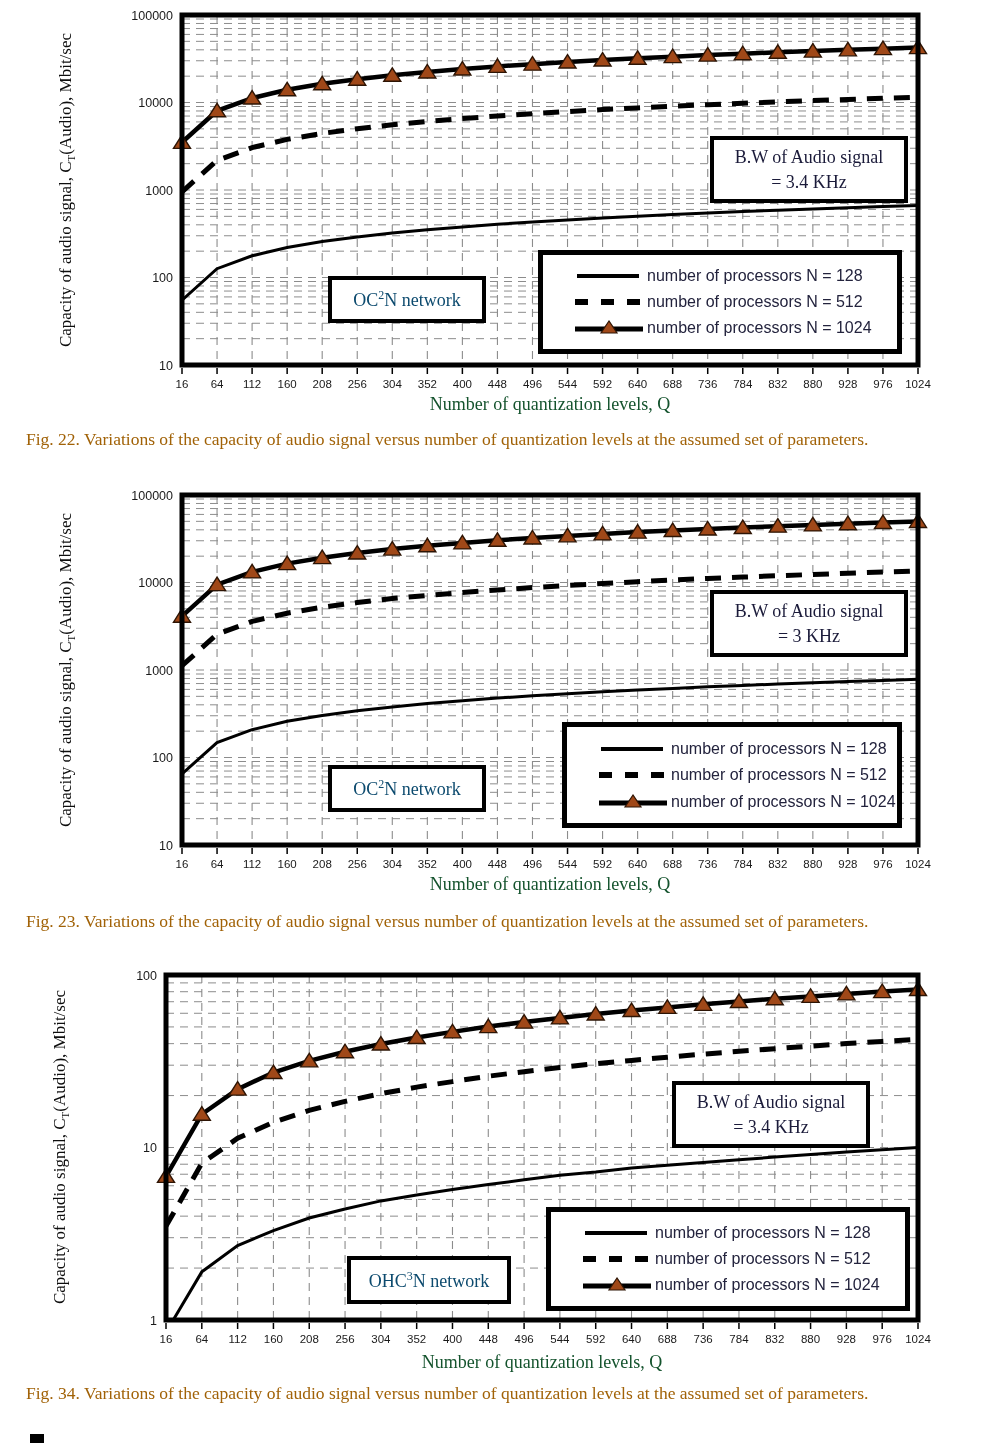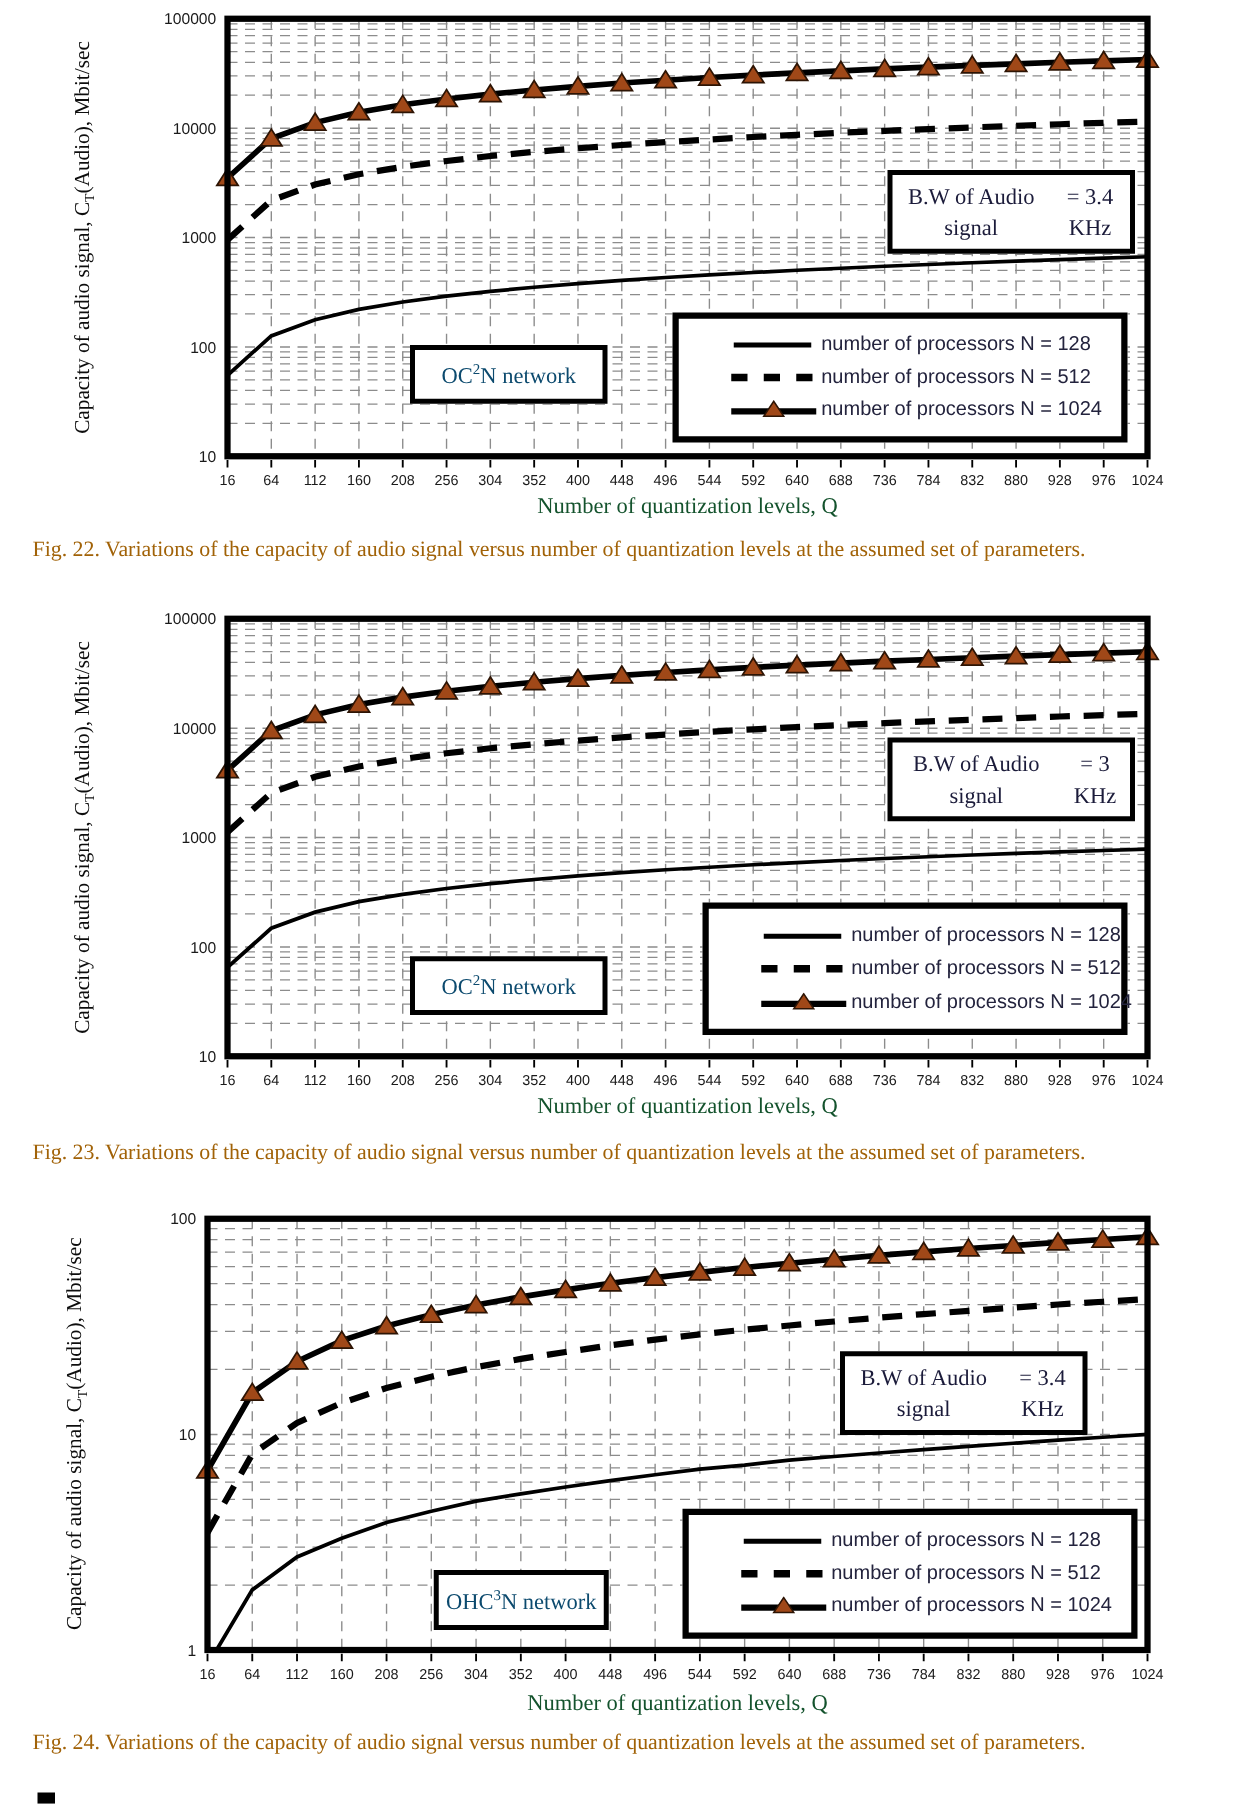--- a/index.html
+++ b/index.html
@@ -1,25 +1,25 @@
 <!DOCTYPE html>
 <html><head>
 <meta charset="utf-8">
 <style>
   html,body{margin:0;padding:0;background:#ffffff;}
   body{width:1003px;height:1443px;position:relative;font-family:"Liberation Serif",serif;color:#111;}
   .figure{position:absolute;left:0;width:1003px;}
   svg.chart-canvas{position:absolute;left:0;top:0;}
   .overlay-box{position:absolute;background:#fff;border:4px solid #000;box-sizing:border-box;
-    display:flex;flex-direction:row;align-items:center;justify-content:center;}
+    display:flex;flex-direction:column;align-items:center;justify-content:center;}
   .bw-box{font-family:"Liberation Serif",serif;font-size:18px;color:#1b1b3a;line-height:1.35;text-align:center;}
   .net-box{font-family:Liberation Serif, serif;font-size:18px;color:#0c4a6e;align-items:center;}
   .net-box sup{font-size:12px;}
   .legend-box{position:absolute;background:#fff;border:5px solid #000;box-sizing:border-box;
-    display:flex;flex-direction:column;justify-content:space-evenly;padding:4px 0 4px 40px;}
+    display:flex;flex-direction:column;justify-content:space-evenly;padding:4px 0 4px 30px;}
   .legend-row{display:flex;align-items:center;gap:2px;}
   .legend-row .sample{flex:0 0 72px;height:16px;}
   .legend-row .lbl{font-family:"Liberation Sans",sans-serif;font-size:16px;color:#23233d;white-space:nowrap;}
   .x-title{position:absolute;text-align:center;font-size:18px;color:#14532d;font-family:"Liberation Serif",serif;}
   .y-title{position:absolute;transform:rotate(-90deg);transform-origin:0 0;text-align:center;
     font-size:17px;color:#0d0d0d;font-family:"Liberation Serif",serif;white-space:nowrap;}
   .y-title sub{font-size:11px;}
   .caption{position:absolute;left:26px;width:952px;font-size:17.5px;line-height:1.5;color:#a16207;
     font-family:"Liberation Serif",serif;}
   .edge-artifact{position:absolute;background:#000;}
@@ -521,21 +521,21 @@
         <text x="157" y="19.5" text-anchor="end" font-family="Liberation Sans, sans-serif" font-size="12.5" fill="#1a1a1a">100</text>
       </g>
     </svg>
   <div class="y-title" style="left:50px;top:361px;width:348px;">
     <span>Capacity of audio signal, C</span><sub>T</sub><span>(Audio), Mbit/sec</span>
   </div>
   <div class="overlay-box bw-box" style="left:672px;top:121px;width:198px;height:67px;">
     <span>B.W of Audio signal</span>
     <span>= 3.4 KHz</span>
   </div>
-  <div class="overlay-box net-box" style="left:347px;top:296px;width:140px;height:48px;">
+  <div class="overlay-box net-box" style="left:347px;top:296px;width:164px;height:48px;">
     <span><span>OHC</span><sup>3</sup><span>N network</span></span>
   </div>
   <div class="legend-box" style="left:546px;top:247px;width:364px;height:104px;">
     <div class="legend-row">
       <svg class="sample" width="72" height="16">
           <line x1="4" y1="8" x2="66" y2="8" stroke="#000" stroke-width="4"></line>
         </svg>
       <span class="lbl">number of processors N = 128</span>
     </div>
     <div class="legend-row">
@@ -546,16 +546,16 @@
     </div>
     <div class="legend-row">
       <svg class="sample" width="72" height="16">
           <line x1="2" y1="9" x2="70" y2="9" stroke="#000" stroke-width="5"></line>
           <polygon points="36,1 28,13 44,13" fill="#a04818" stroke="#2d1404" stroke-width="1.2"></polygon>
         </svg>
       <span class="lbl">number of processors N = 1024</span>
     </div>
   </div>
   <div class="x-title" style="left:166px;top:392px;width:752px;">Number of quantization levels, Q</div>
-  <div class="caption" style="top:420px;">Fig. 24. Variations of the capacity of audio signal versus number of quantization levels at the assumed set of parameters.</div>
+  <div class="caption" style="top:420px;">Fig. 34. Variations of the capacity of audio signal versus number of quantization levels at the assumed set of parameters.</div>
 </div>
 
 <div class="edge-artifact" style="left:30px;top:1434px;width:14px;height:9px;"></div>
 
 </body></html>

